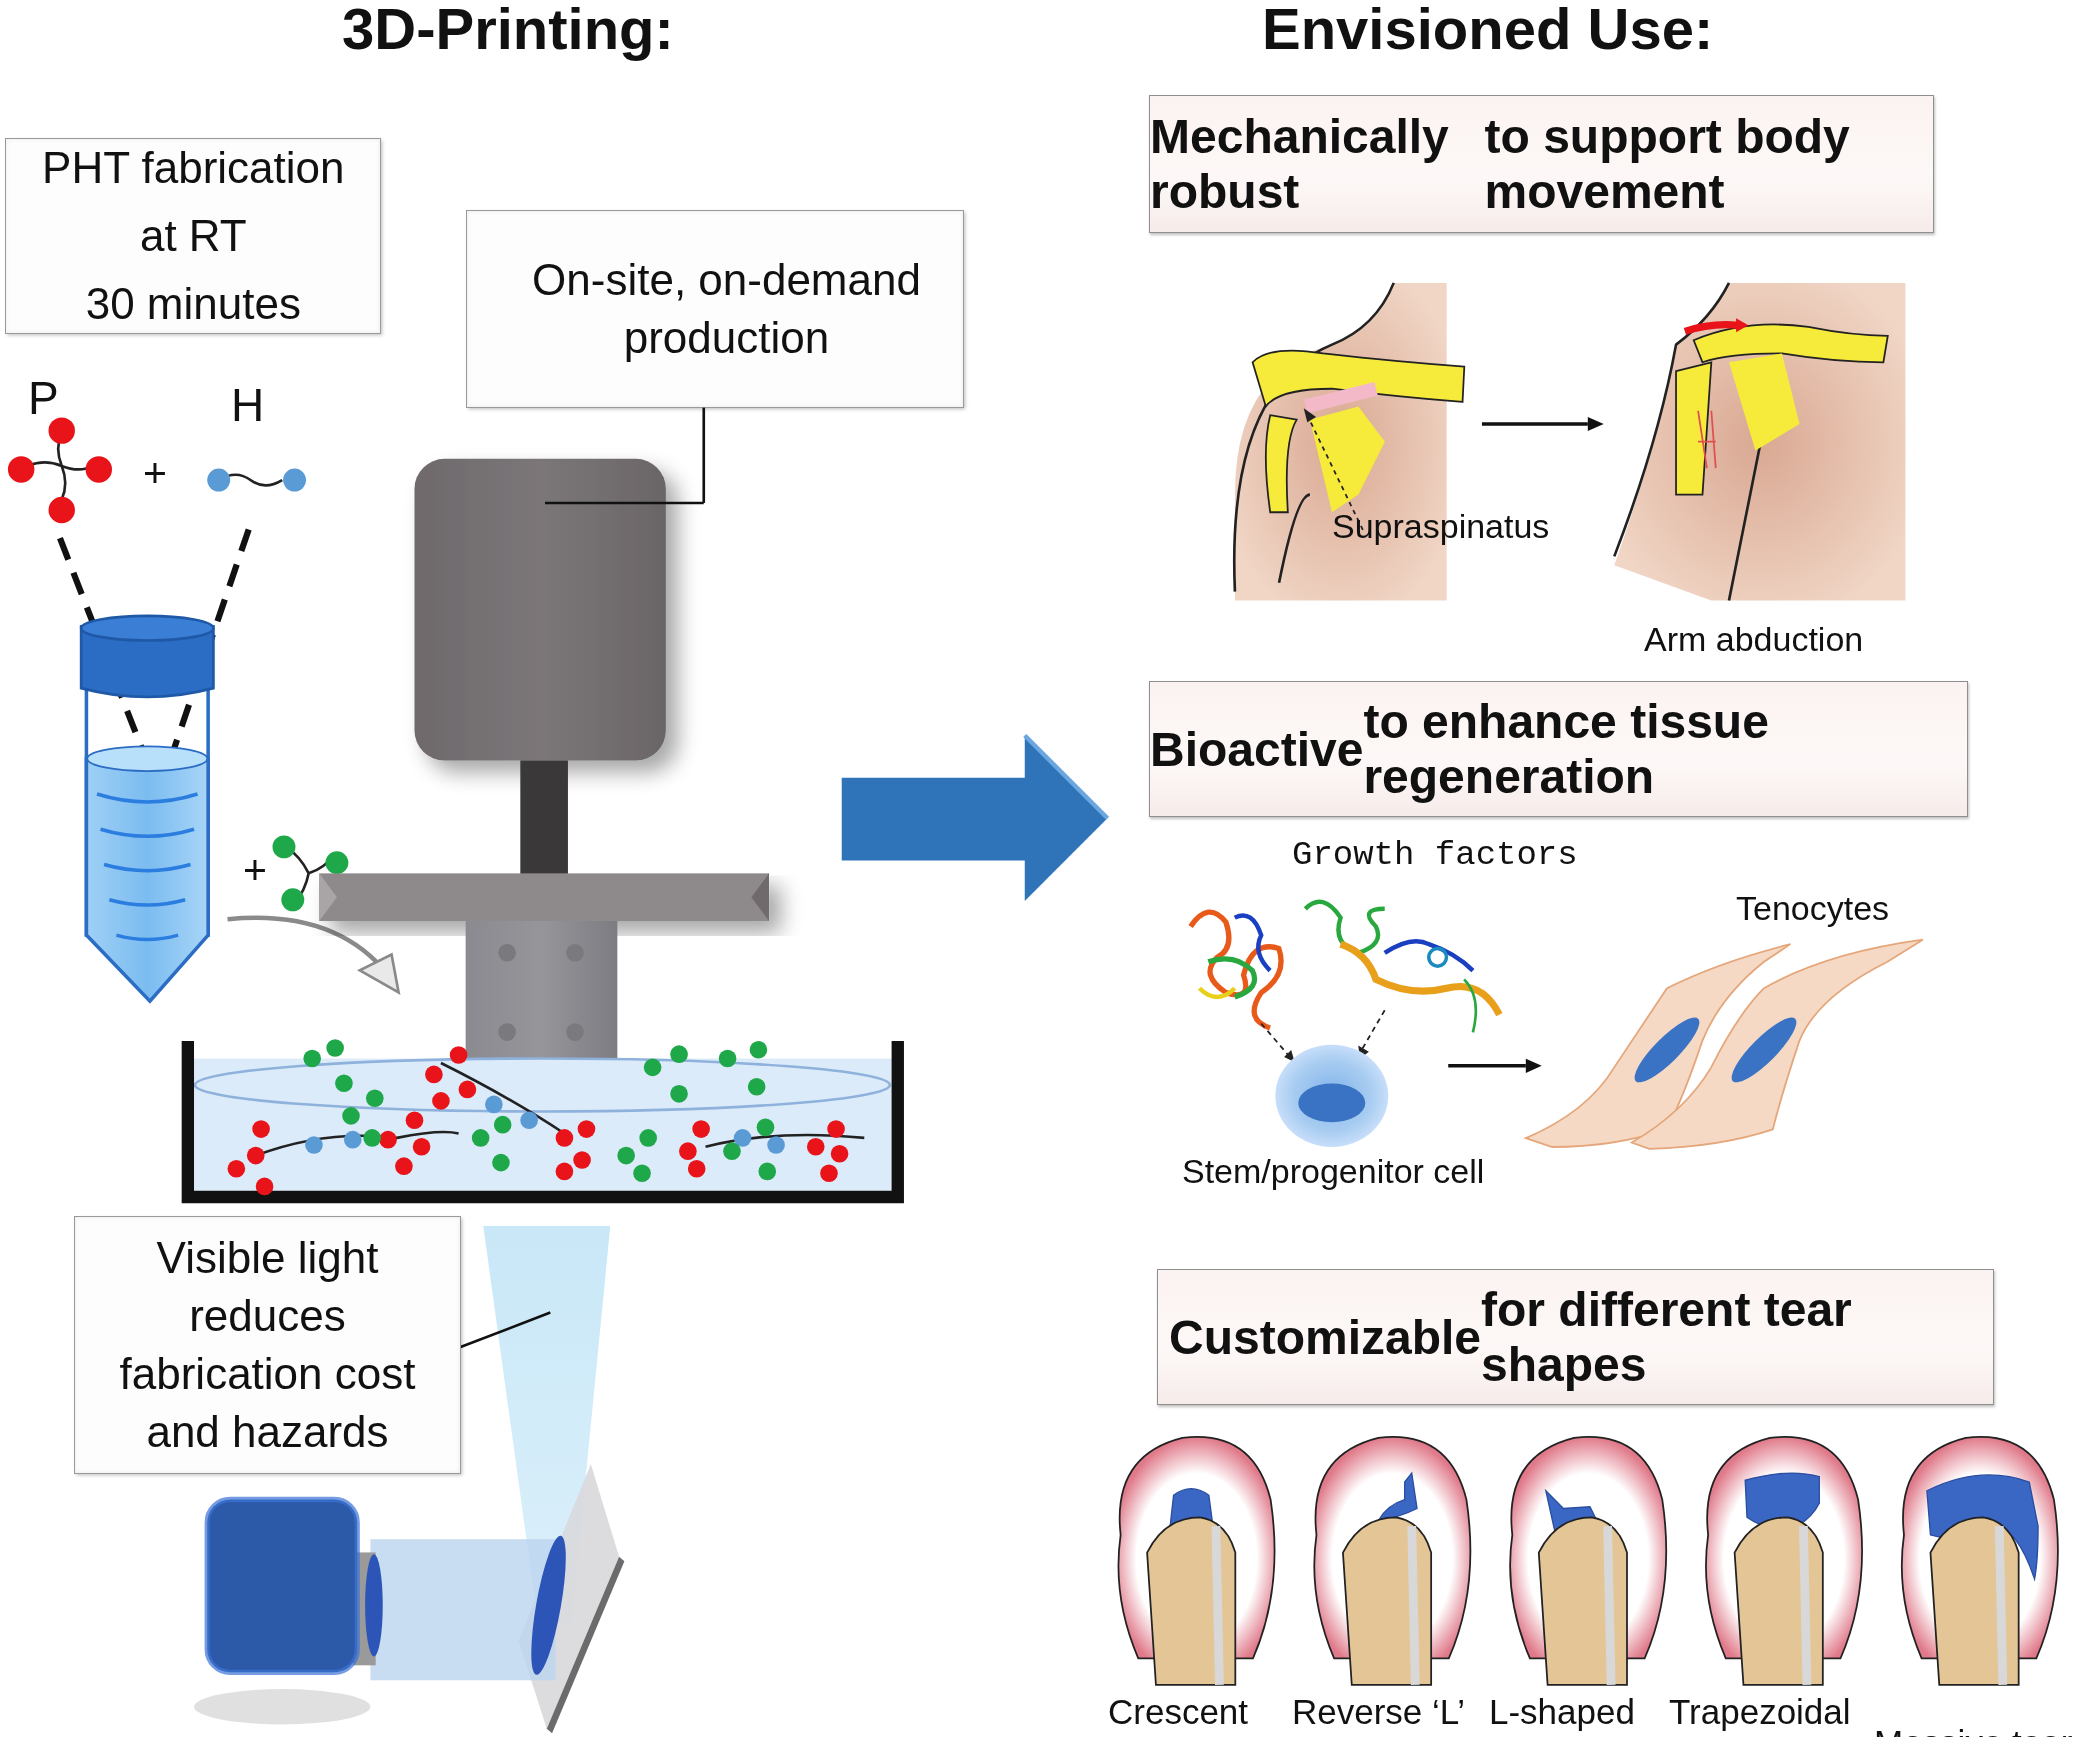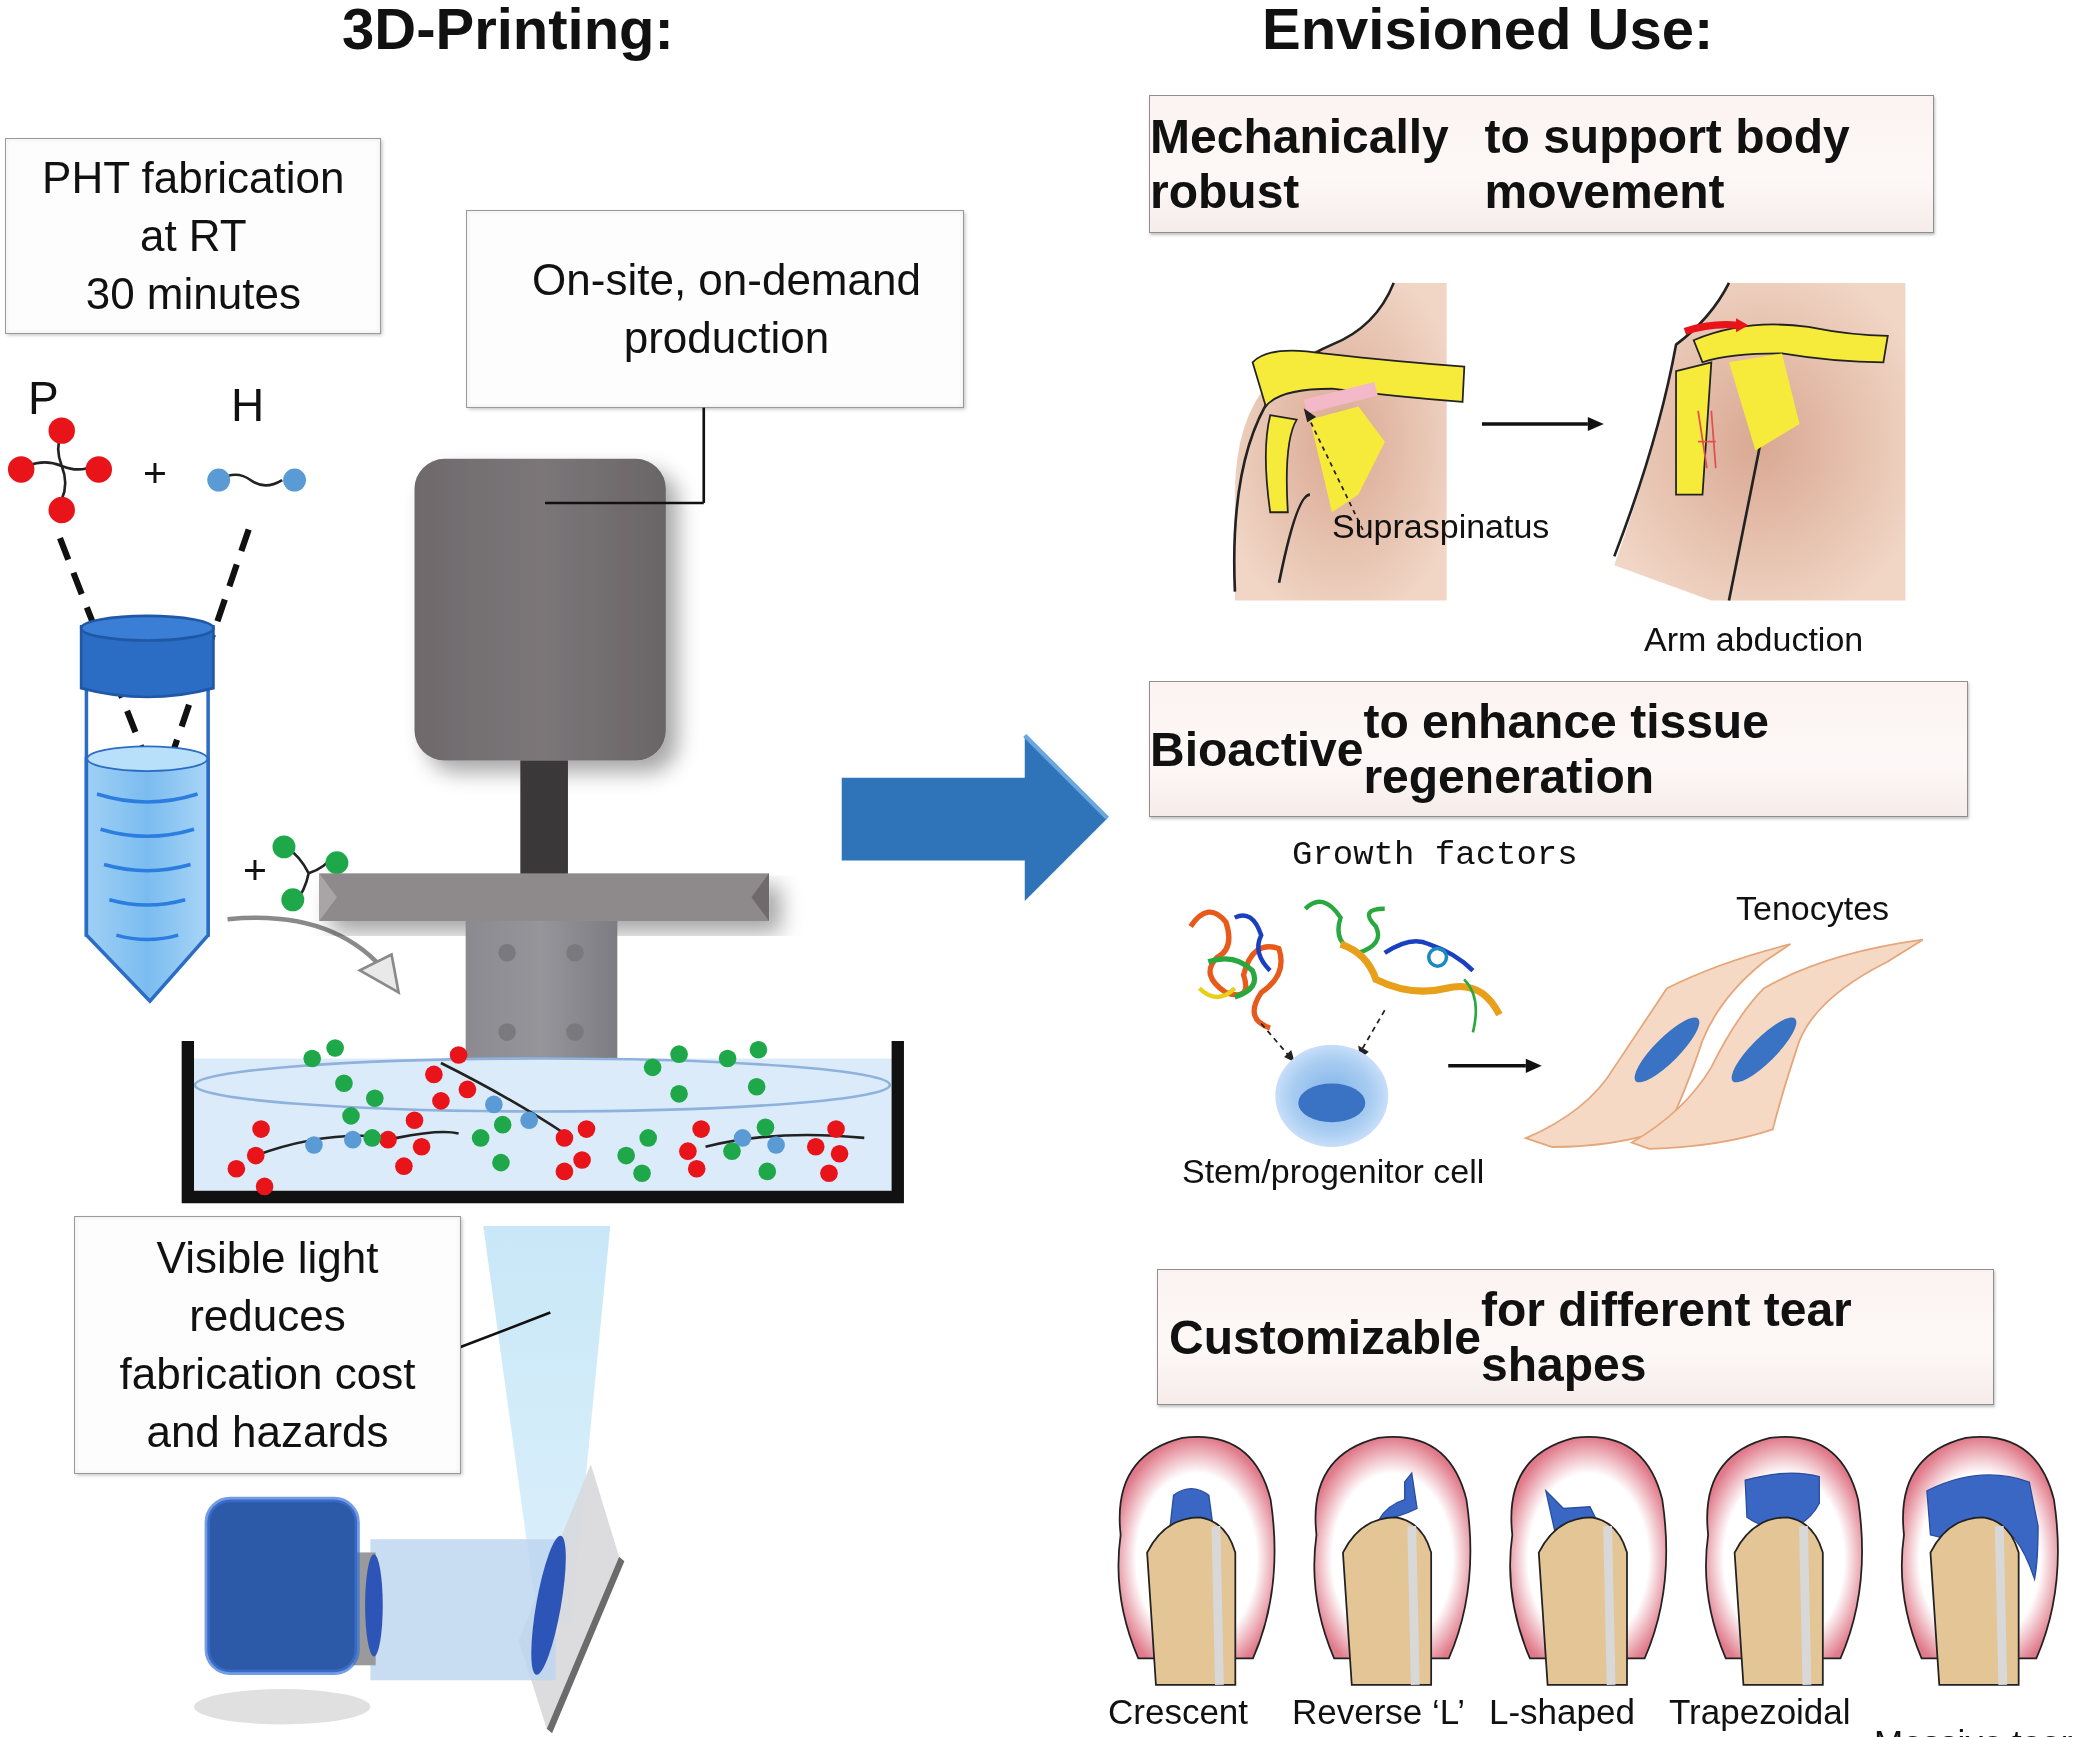--- a/index.html
+++ b/index.html
@@ -10,21 +10,21 @@
   .pinkbox { position:absolute; border:1.8px solid #8f8f8f; background: linear-gradient(#fbf3f1, #fdf8f7 60%, #f6ecea); box-shadow: 0.9px 1.8px 2.6px rgba(0,0,0,0.25); display:flex; flex-direction:row; justify-content:center; align-items:center; font-size:48px; line-height:55px; font-weight:bold; }
   .label { position:absolute; font-size:34px; white-space:nowrap; }
   .tear-label { position:absolute; font-size:35px; white-space:nowrap; top:1692px; }
   svg { position:absolute; overflow:visible; }
 </style>
 </head>
 <body>
 
 <div class="abs heading" style="left:342px; top:-5.3px;">3D-Printing:</div>
 
-<div class="box" style="left:5.3px; top:138px; width:374px; height:194px;">
+<div class="box" style="left:5.3px; top:138px; width:374px; height:194px;justify-content:space-between;">
   <div>PHT fabrication</div>
   <div>at RT</div>
   <div>30 minutes</div>
 </div>
 
 <div class="box" style="left:466px; top:210px; width:473px; height:196px;padding-left:23px;">
   <div>On-site, on-demand</div>
   <div>production</div>
 </div>
 

